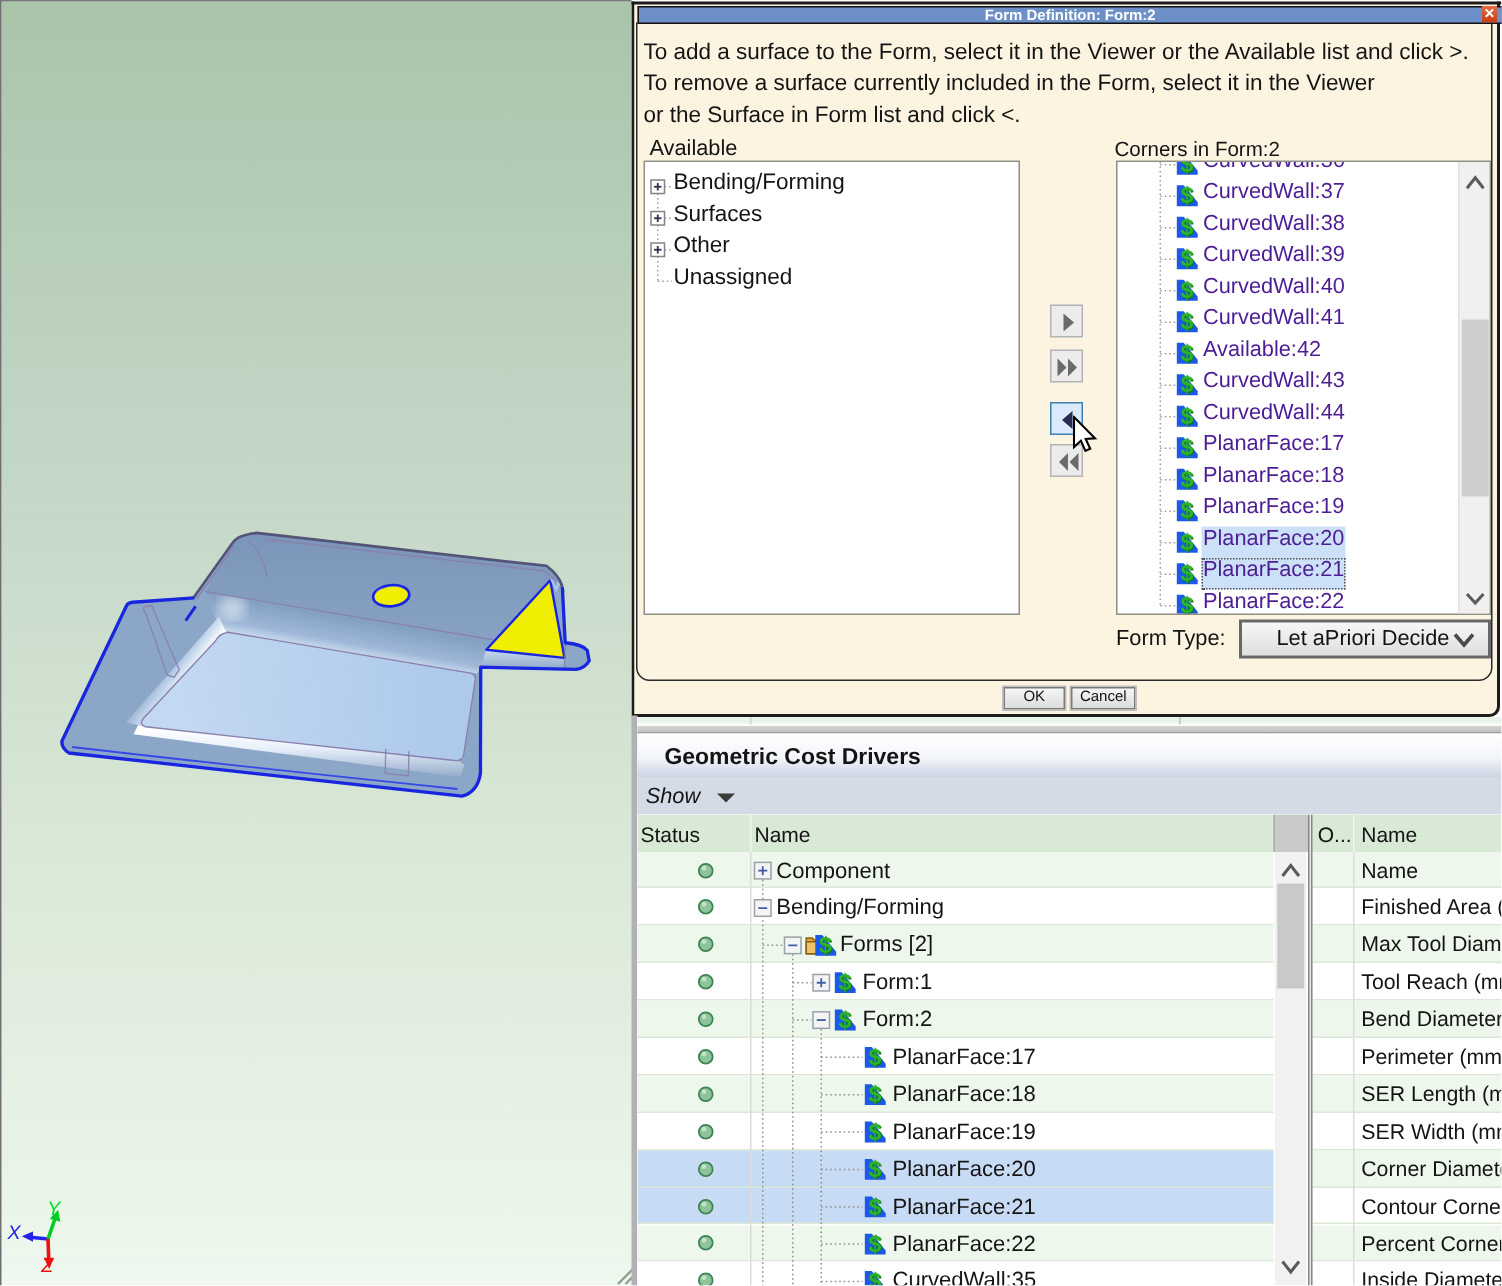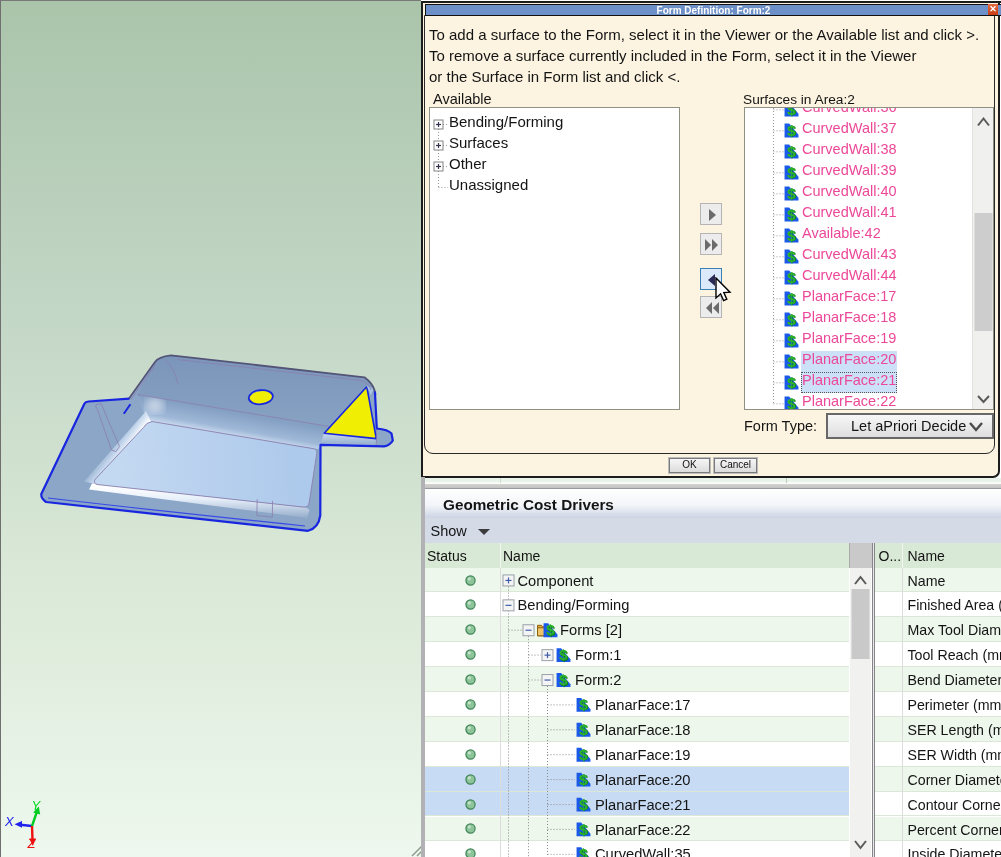--- a/index.html
+++ b/index.html
@@ -47,21 +47,21 @@
   
   .txt { position:absolute; white-space:nowrap; color:#141414; }
   .tbtn { width:22px; height:22px; background:#ececec; border:1px solid #b4b4b4; }
   .tbtn.sel { background:#dbeafb; border:1.5px solid #3c7fb1; }
   .btn {
     background:linear-gradient(180deg,#f6f6f6,#dcdcdc);
     border:1px solid #7a7a7a; outline:1px solid #bdbdbd;
     font-size:10px; color:#111; text-align:center; line-height:12.5px;
   }
   .flrow { position:absolute; left:0; width:248px; height:21px; }
-  .flrow .nm { position:absolute; left:57px; top:-0.5px; font-size:14.5px; color:#ec4899; white-space:nowrap; }
+  .flrow .nm { position:absolute; left:57px; top:-0.5px; font-size:14.5px; color:#4c1d95; white-space:nowrap; }
   .flrow svg.icn { position:absolute; left:39px; top:3px; }
 </style>
 </head>
 <body>
   <div class="abs" id="viewport"></div>
   <svg class="abs" style="left:0; top:0;" width="425" height="857">
 
     <defs>
       <linearGradient id="topgrad" x1="0" y1="352" x2="0" y2="440" gradientUnits="userSpaceOnUse">
         <stop offset="0" stop-color="#7a95b9"></stop>
@@ -170,21 +170,21 @@
   <div class="abs" id="dlg-topborder"></div>
   <div class="abs" id="panelborder"></div>
   <div class="abs" id="titlebar">Form Definition: Form:2</div>
   <div class="abs" id="closebtn">✕</div>
 
   <div class="abs instr" style="top:25.5px;">To add a surface to the Form, select it in the Viewer or the Available list and click &gt;.</div>
   <div class="abs instr" style="top:46.5px;">To remove a surface currently included in the Form, select it in the Viewer</div>
   <div class="abs instr" style="top:67.5px;">or the Surface in Form list and click &lt;.</div>
 
   <div class="abs lbl13" style="left:433px; top:91px; font-size:14.5px;">Available</div>
-  <div class="abs lbl13" style="left:743px; top:91.5px; font-size:13.7px;">Surfaces in Area:2</div>
+  <div class="abs lbl13" style="left:743px; top:91.5px; font-size:13.7px;">Corners in Form:2</div>
 
   <div class="abs listbox" id="availbox" style="left:429px; top:107px; width:251px; height:303px;"></div>
   <div class="abs listbox" id="formbox" style="left:744px; top:107px; width:250px; height:303px;"></div>
 
   <svg width="0" height="0" style="position:absolute">
     <defs>
       <g id="faceicon">
         <polygon points="0.5,0.5 4.8,0.5 13.5,11 13.5,13.5 0.5,13.5" fill="#1b59e8"></polygon>
         <text x="3.4" y="12.2" font-family="Liberation Sans, sans-serif" font-size="14.5px" font-weight="bold" fill="#0f7a12">$</text>
         <text x="2.8" y="11.8" font-family="Liberation Sans, sans-serif" font-size="14.5px" font-weight="bold" fill="#2cb52c">$</text>
@@ -377,21 +377,21 @@
   <div class="abs" style="left:424.5px; top:478px; width:576.5px; height:379px; background:#fff;"></div>
   <div class="abs" style="left:424.5px; top:478px; width:576.5px; height:10.5px; background:#fbfbf9; border-bottom:1px solid #98989e;">
     <div class="abs" style="left:0; top:0; width:576.5px; height:3.5px; background:#e9f3e9;"></div>
     <div class="abs" style="left:0; top:5.5px; width:576.5px; height:4px; background:linear-gradient(180deg,#d4d4d2,#c2c2c0);"></div>
     <div class="abs" style="left:75px; top:0; width:1px; height:5px; background:#d0dcd0;"></div>
     <div class="abs" style="left:361px; top:0; width:1px; height:5px; background:#b9ccb9;"></div>
   </div>
   <div class="abs" style="left:425px; top:489px; width:576px; height:29px; background:linear-gradient(180deg,#ffffff 0%,#f3f5f9 55%,#ccd4e4 100%);">
     <div class="txt" style="left:18px; top:7px; font-size:15.3px; font-weight:bold;">Geometric Cost Drivers</div>
   </div>
-  <div class="abs" style="left:425px; top:518px; width:576px; height:24.5px; background:#d4dbe7;">
+  <div class="abs" style="left:425px; top:518px; width:576px; height:24.5px; background:#d4dbe7;font-style:italic;">
     <div class="txt" style="left:5.5px; top:4.5px; font-size:14.5px;">Show</div>
     <svg class="abs" style="left:52px; top:10px;" width="14" height="8">
       <polygon points="1,1 13,1 7,7" fill="#3c3c3c"></polygon>
     </svg>
   </div>
   <div class="abs" id="gcdtable" style="left:425px; top:542.5px; width:576px; height:314.5px; background:#fff; overflow:hidden;">
   <div class="abs" style="left:0;top:0;width:576px;height:25px;background:#d8e9d5;">
 <div class="txt" style="left:2px;top:5.5px;font-size:14px;">Status</div>
 <div class="txt" style="left:78px;top:5.5px;font-size:14px;">Name</div>
 <div class="abs" style="left:74.5px;top:0;width:1px;height:25px;background:#f0f7ee;"></div>

